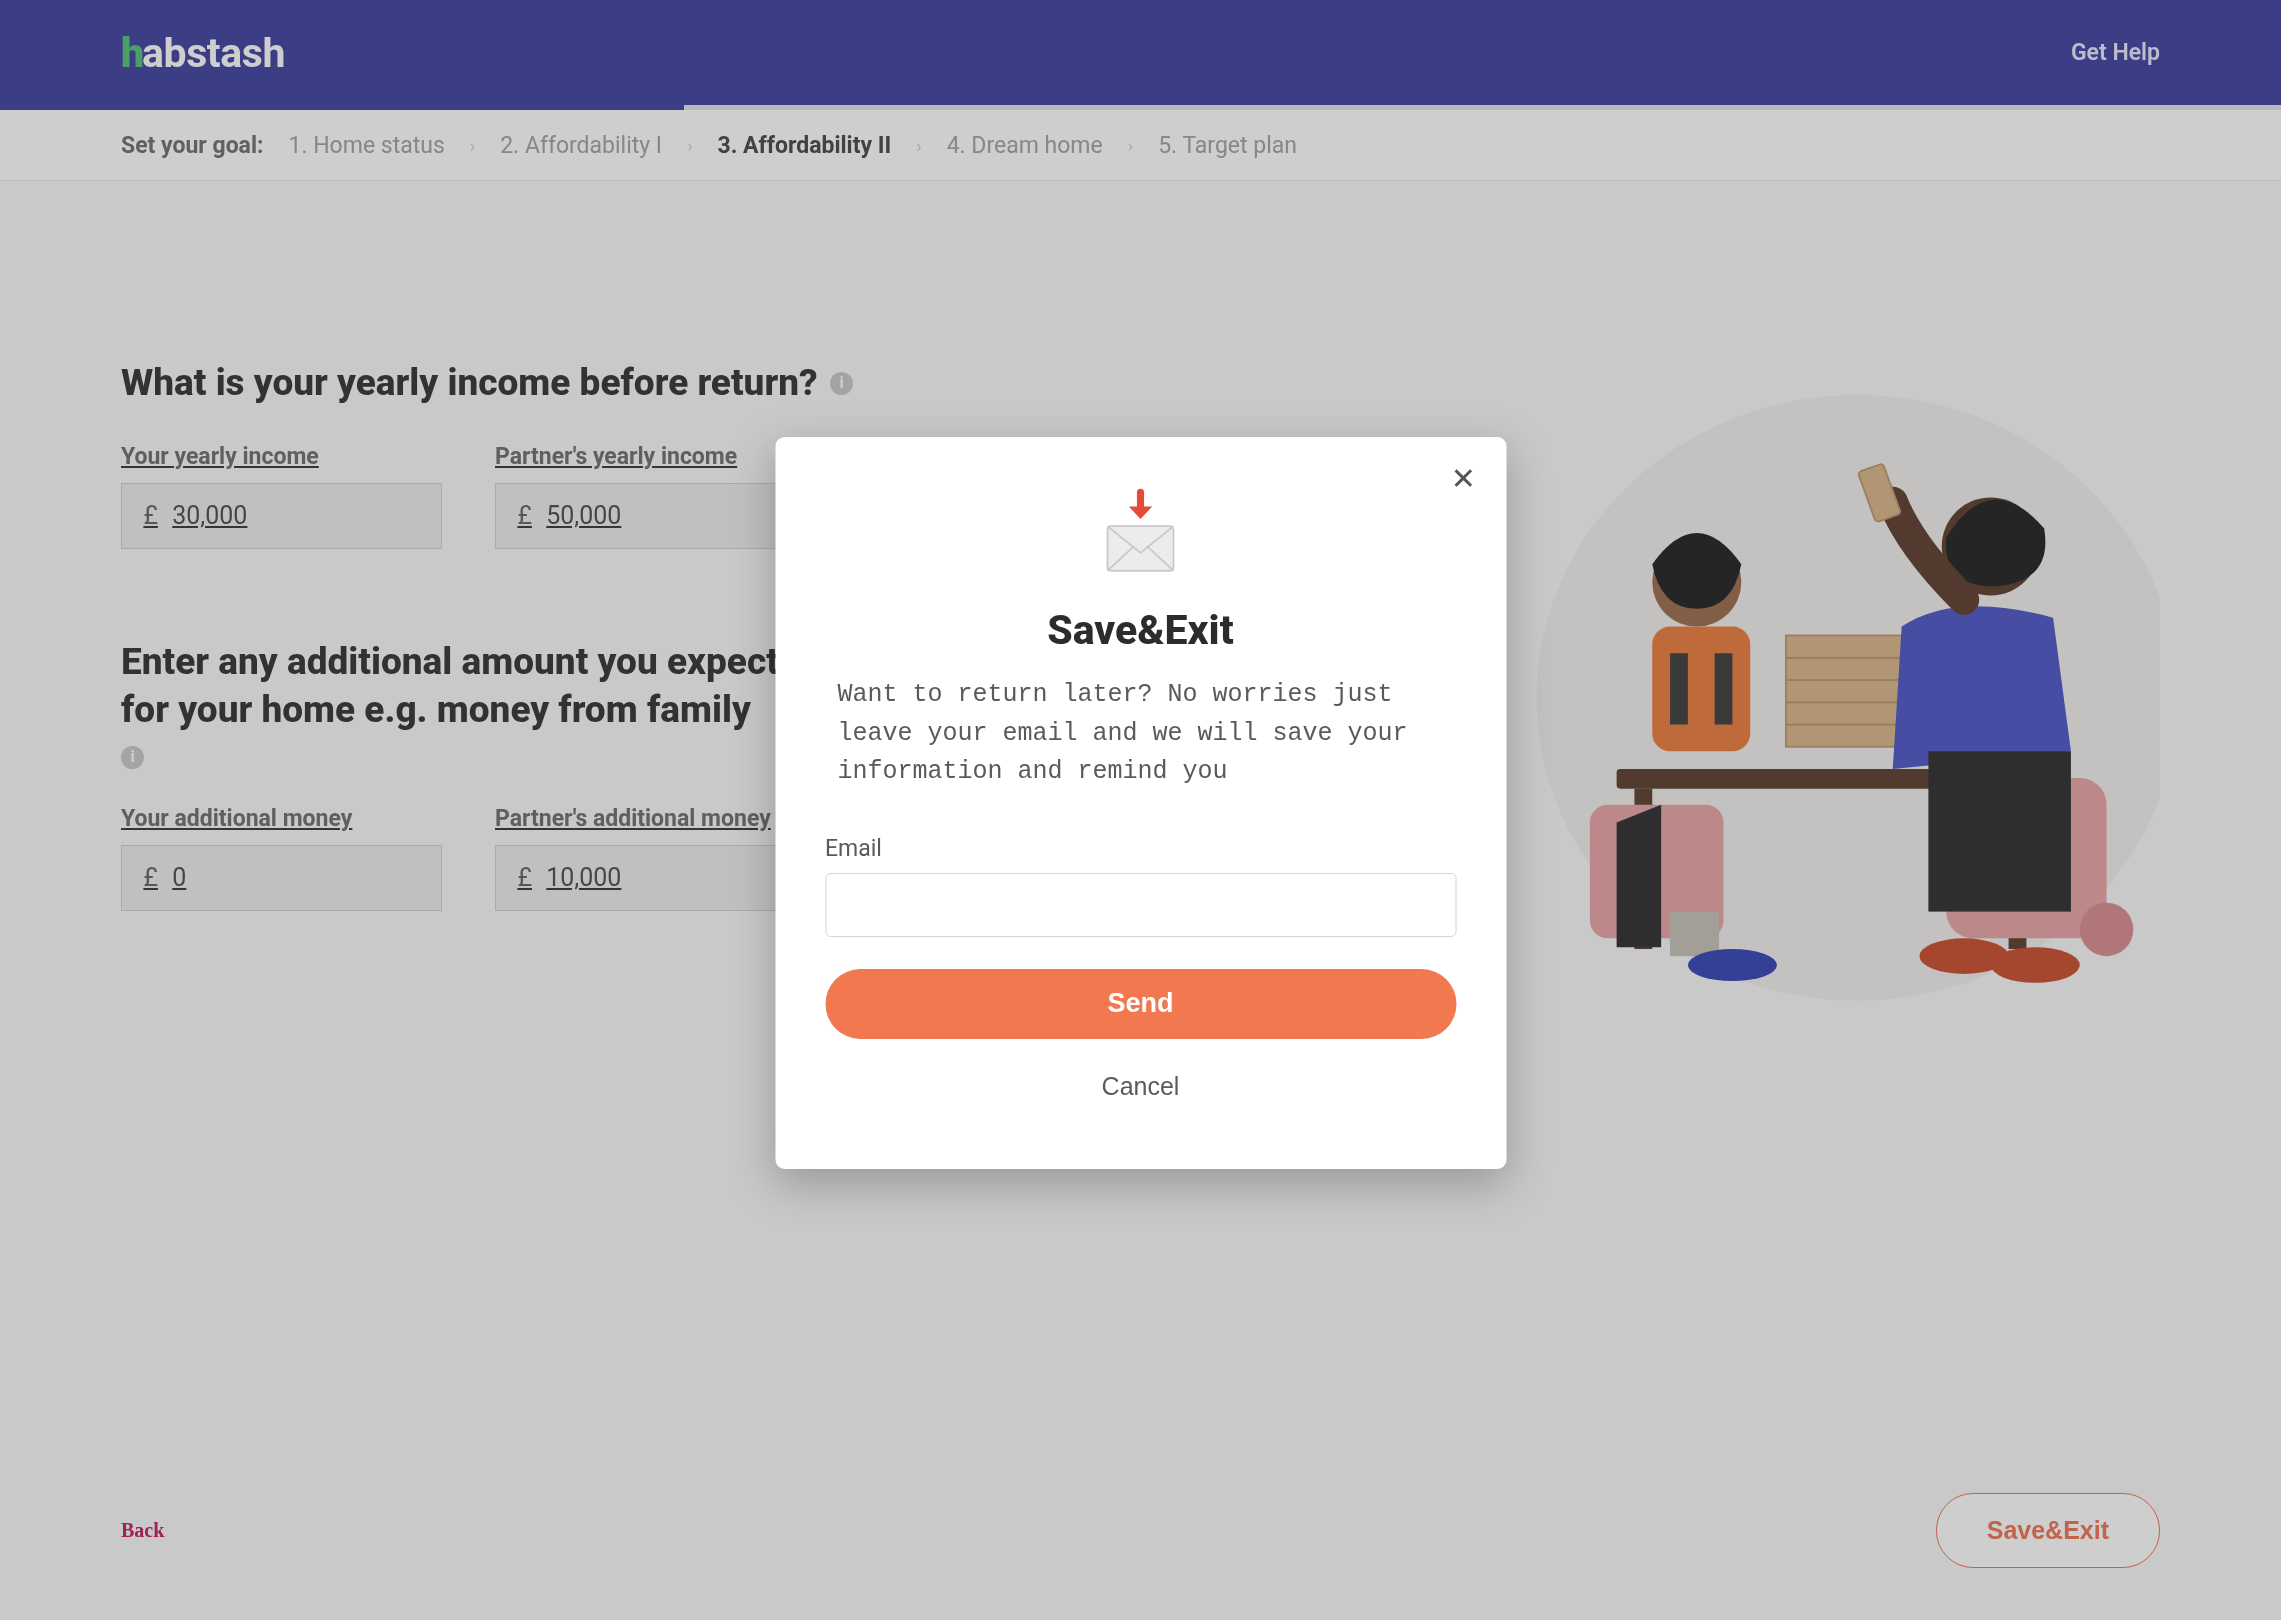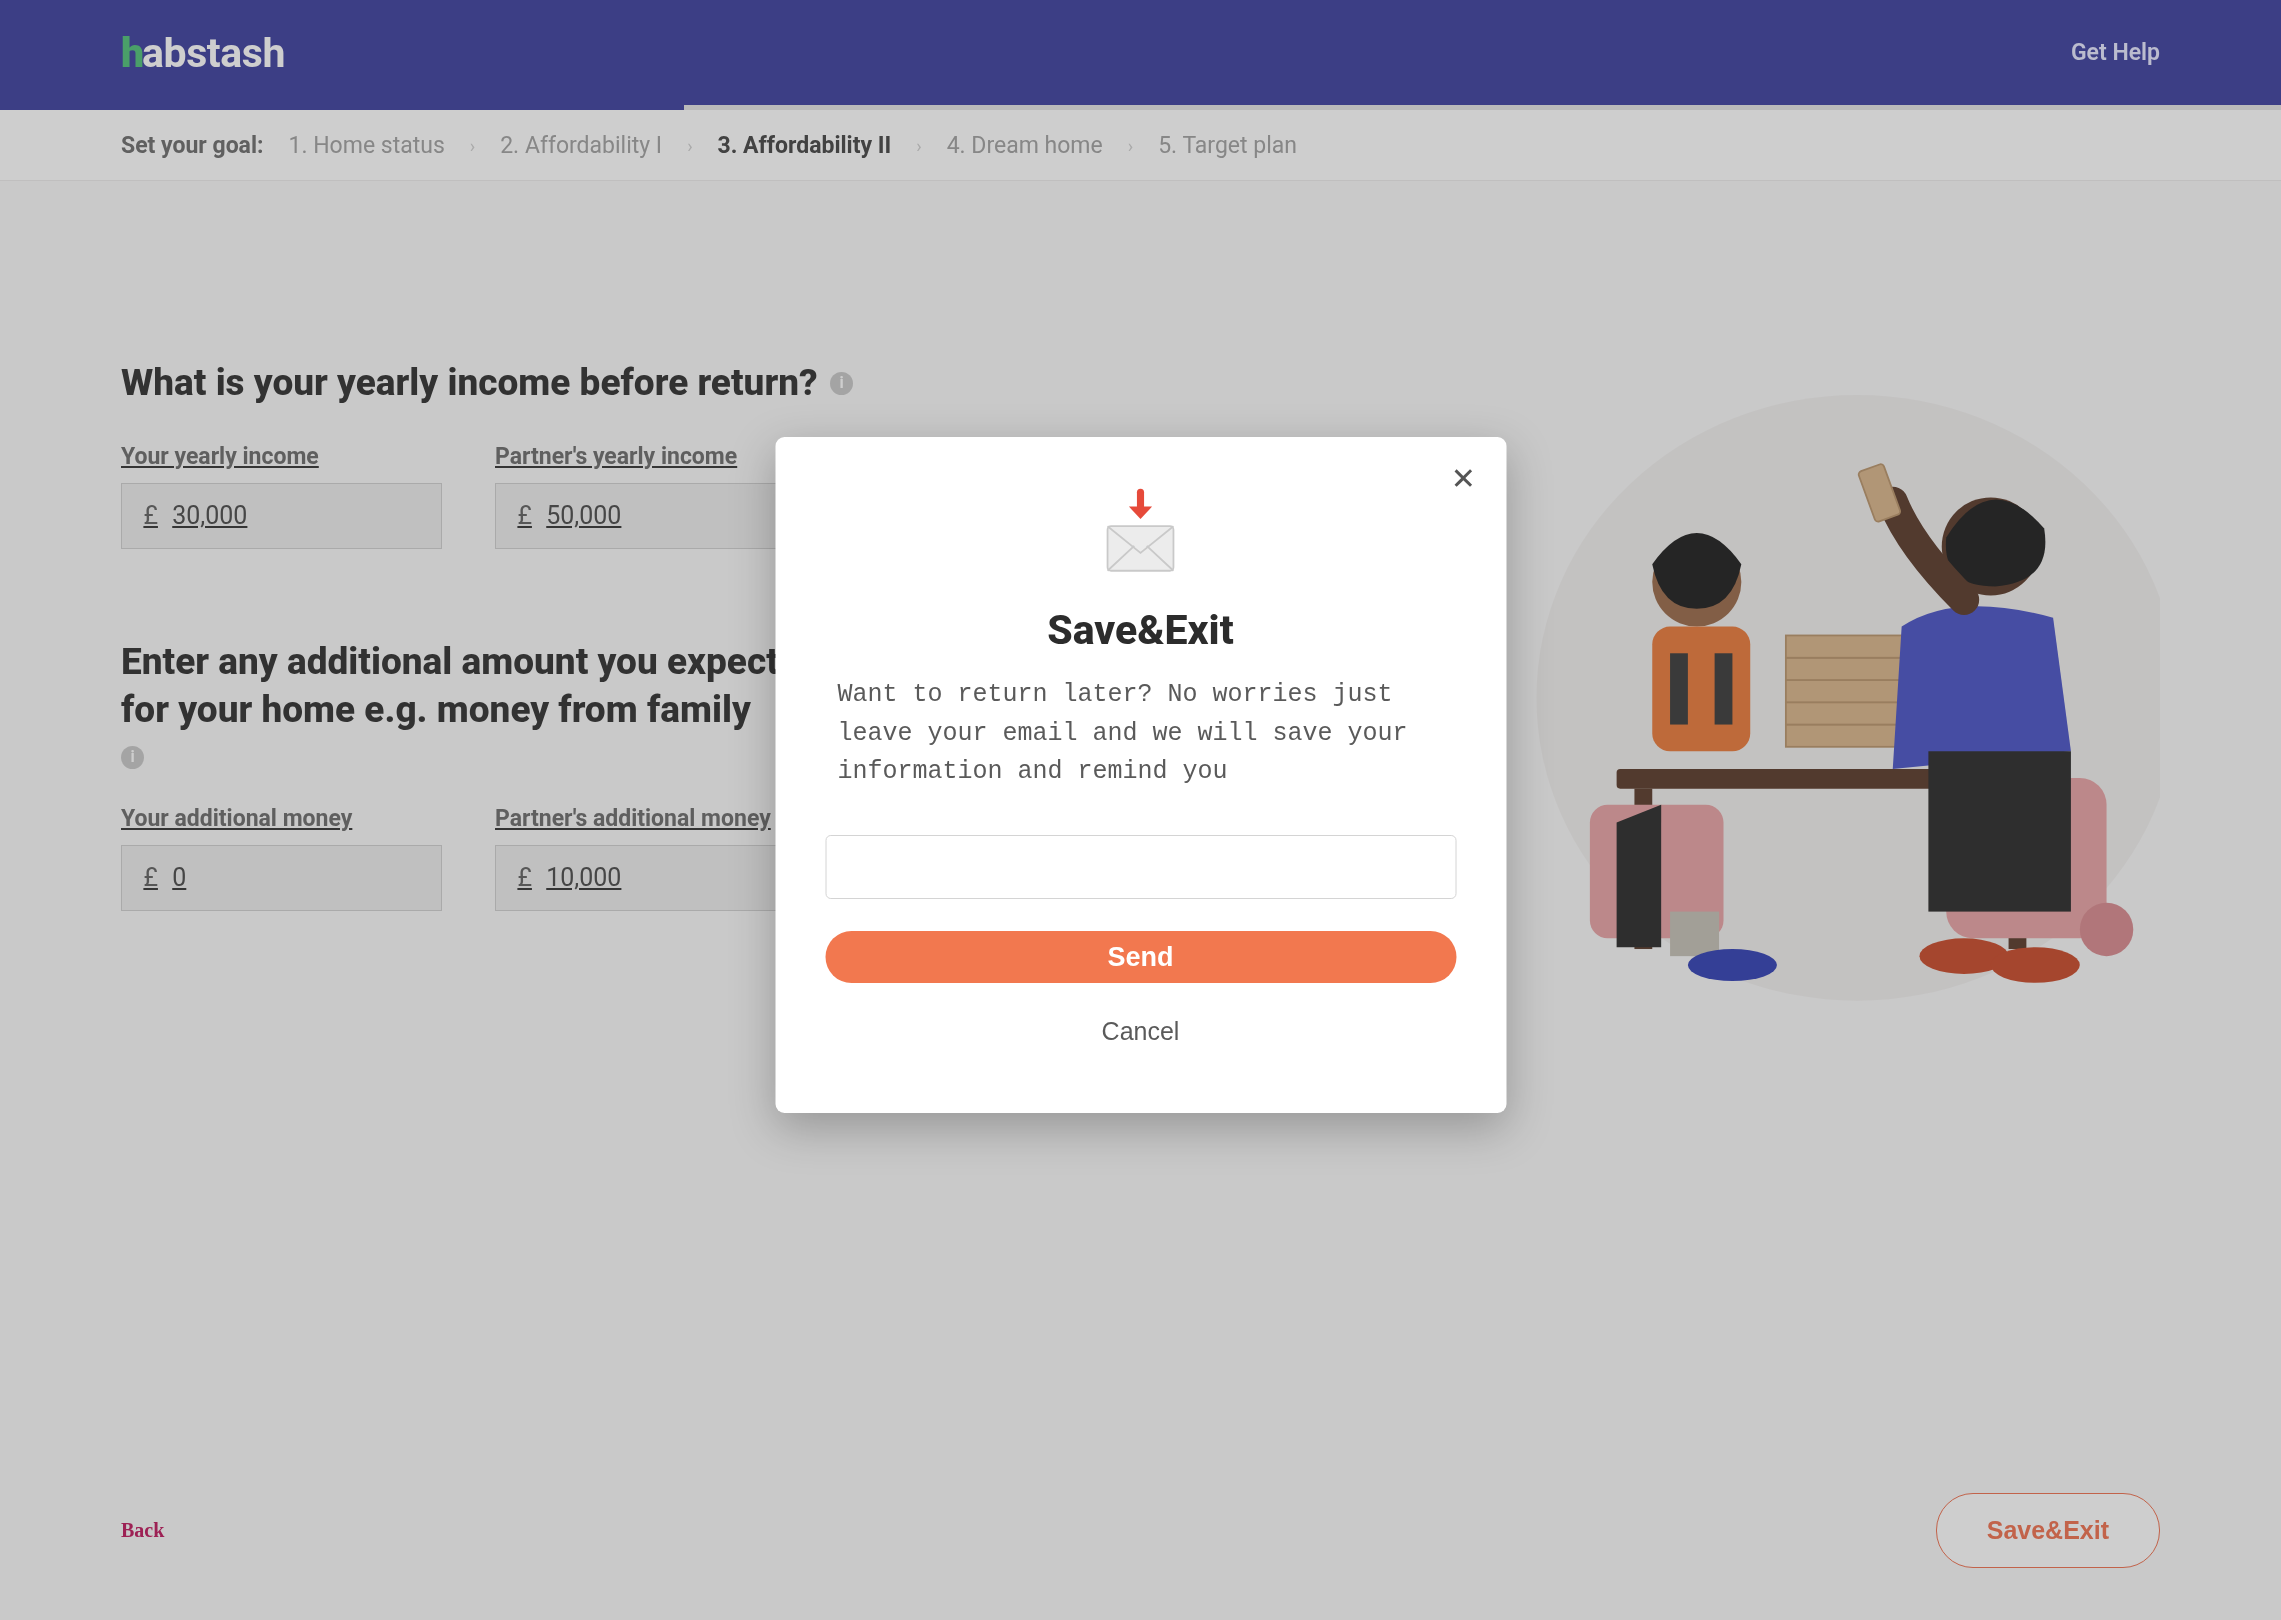--- a/index.html
+++ b/index.html
@@ -222,21 +222,21 @@
     width:100%;
     height: 64px;
     border:0.9px solid #d4d4d4;
     border-radius: 5.3px;
     padding: 0 18px;
     font-size: 23px;
     margin-bottom: 32px;
   }
   .modal .btn-send {
     width:100%;
-    height: 52px;
+    height: 70px;
     border-radius: 36px;
     background:#f2784f;
     color:#fff;
     font-size: 27px;
     font-weight:700;
     border:none;
     cursor:pointer;
     margin-bottom: 23px;
   }
   .modal .btn-cancel {
@@ -402,17 +402,18 @@
       <path d="M55 6 L55 28" stroke="#e64a3a" stroke-width="8" stroke-linecap="round"></path>
       <path d="M42 22 L55 36 L68 22 Z" fill="#e64a3a"></path>
 
       <rect x="18" y="44" width="74" height="50" rx="4" fill="#ececec" stroke="#c9c9c9" stroke-width="2"></rect>
       <path d="M18 44 L55 74 L92 44" fill="none" stroke="#c9c9c9" stroke-width="2"></path>
       <path d="M18 94 L48 66 M92 94 L62 66" stroke="#c9c9c9" stroke-width="2"></path>
     </svg>
   </div>
   <h3 class="modal-title">Save&amp;Exit</h3>
   <p class="modal-desc">Want to return later? No worries just leave your email and we will save your information and remind you</p>
+  <div class="modal-label">Email</div>
   <input class="modal-input" type="email" style="">
   <button class="btn-send">Send</button>
   <button class="btn-cancel">Cancel</button>
 </div>
 
 
 </body></html>

